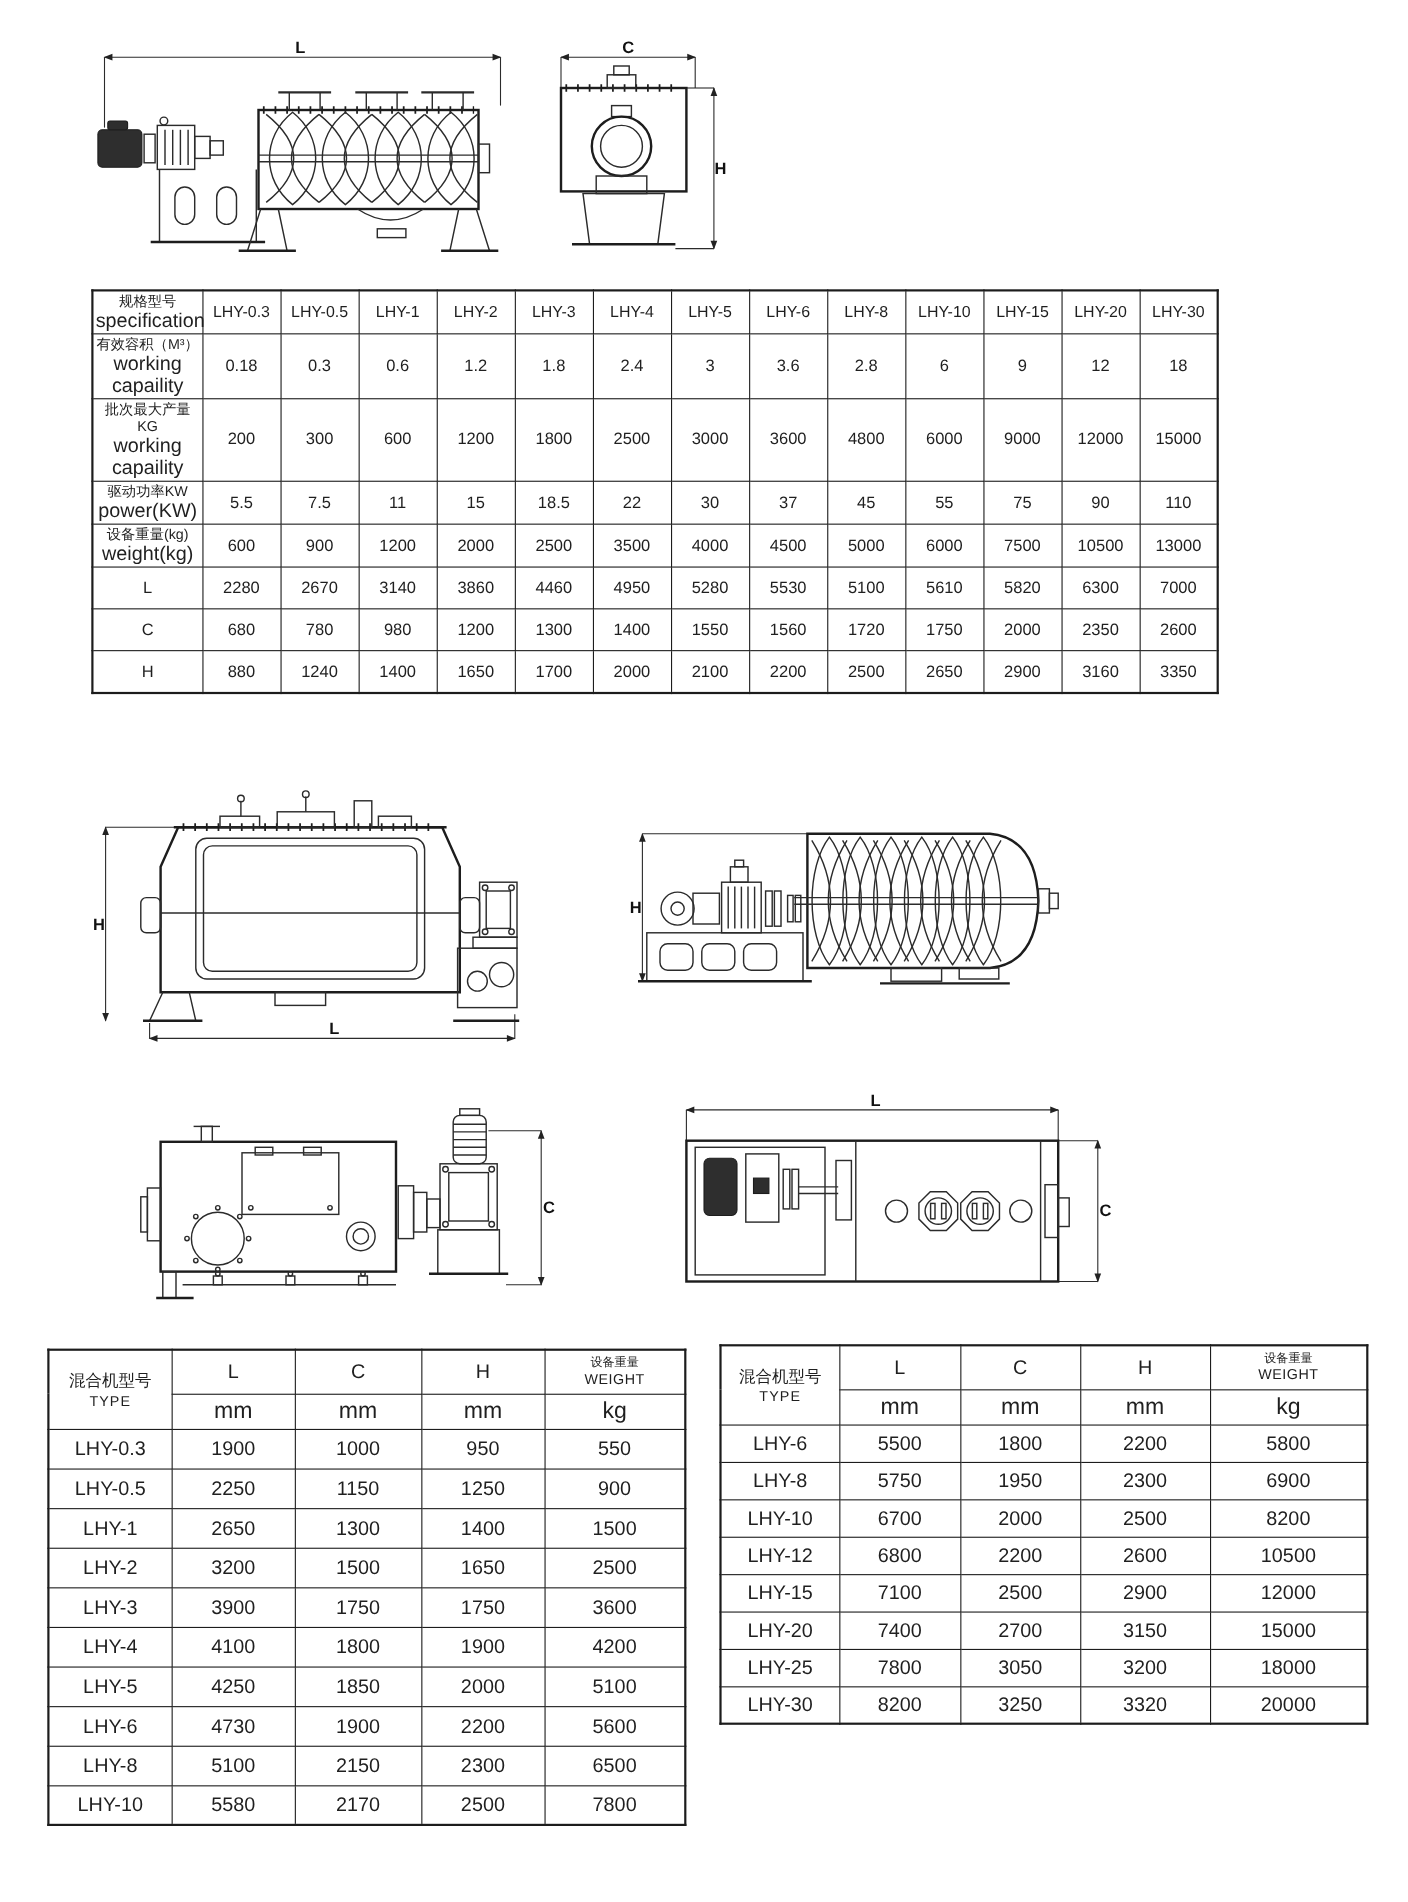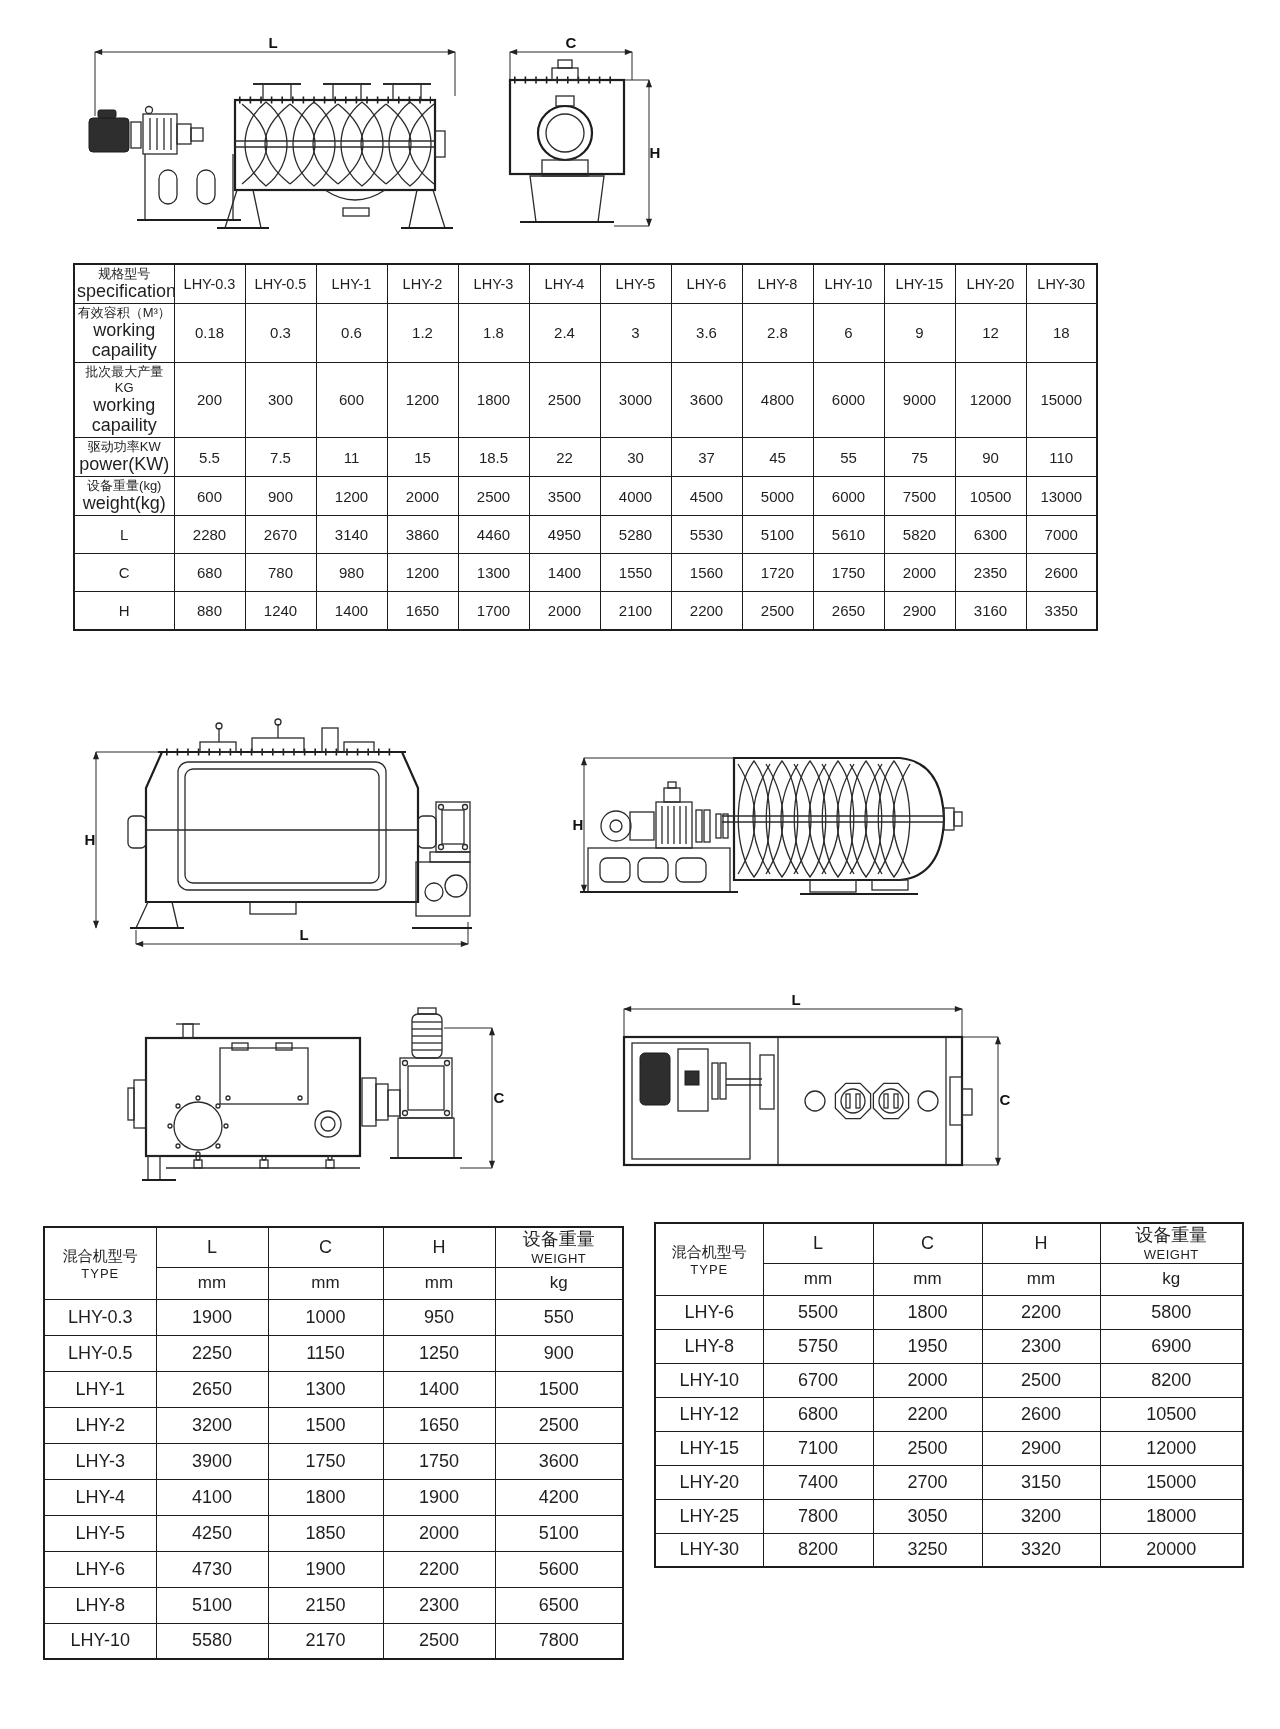--- a/index.html
+++ b/index.html
@@ -7,39 +7,39 @@
   body{width:1280px;height:1729px;position:relative;font-family:"Liberation Sans","DejaVu Sans",sans-serif;color:#1f1f1f}
   .page{position:absolute;left:0;top:0;width:1280px;height:1729px;background:#fff;overflow:hidden}
   svg{position:absolute;overflow:visible}
   svg .ln{stroke:#2b2b2b;fill:none;stroke-width:1.3}
   svg .lnb{stroke:#1d1d1d;fill:none;stroke-width:2.2}
   svg .fil{fill:#2e2e2e;stroke:#1d1d1d;stroke-width:1}
   svg .dim{stroke:#2b2b2b;fill:none;stroke-width:1}
   svg .bolt{stroke:#1d1d1d;stroke-width:7;stroke-dasharray:1.6 9;fill:none}
   svg text{font-family:"Liberation Sans","DejaVu Sans",sans-serif;font-size:15px;font-weight:bold;fill:#111}
   table{border-collapse:collapse;table-layout:fixed;position:absolute;background:#fff}
-  .spec-table{left:73px;top:263px;width:1025px;border:2.5px solid #1c1c1c}
+  .spec-table{left:83px;top:263px;width:1025px;border:2.5px solid #1c1c1c}
   .spec-table td{border:1.8px solid #1c1c1c;text-align:center;vertical-align:middle;font-size:15px;height:38px;padding:0;font-weight:normal}
   .spec-table .mh{height:39px;font-size:14.5px}
   .spec-table .lbl{padding:1px 2px}
   .lbl .cn{font-size:13px;line-height:1.25}
   .lbl .en{font-size:18px;line-height:1.1}
   .lbl .single{font-size:15px}
   .dim-table{border:2.5px solid #1c1c1c}
   #dim-left{left:43px;top:1226px;width:579px}
   #dim-right{left:654px;top:1222px;width:588px}
   .dim-table td,.dim-table th{border:1.8px solid #1c1c1c;text-align:center;vertical-align:middle;padding:0;font-weight:normal;color:#1f1f1f}
   .dim-table td{font-size:18px}
   #dim-left td{height:36px}
   #dim-right td{height:34px}
   .dim-table .hrow1 th{height:40px;font-size:18px}
-  .dim-table .hrow2 th{height:32px;font-size:17px}
+  .dim-table .hrow2 th{height:32px;font-size:21px}
   .dim-table .type .cn{font-size:15px;line-height:1.3}
   .dim-table .type .en{font-size:13px;letter-spacing:1px}
-  .dim-table .wt .cnw{font-size:18px;line-height:1.2}
+  .dim-table .wt .cnw{font-size:11px;line-height:1.2}
   .dim-table .wt .enw{font-size:13px;letter-spacing:.5px}
 </style>
 </head>
 <body>
 
 <div class="page">
 
   <svg style="left:85px;top:36px" width="382" height="200" viewBox="0 0 382 200">
     <defs>
         <marker id="ar1" viewBox="0 0 10 10" refX="9" refY="5" markerWidth="10" markerHeight="8" orient="auto-start-reverse">

